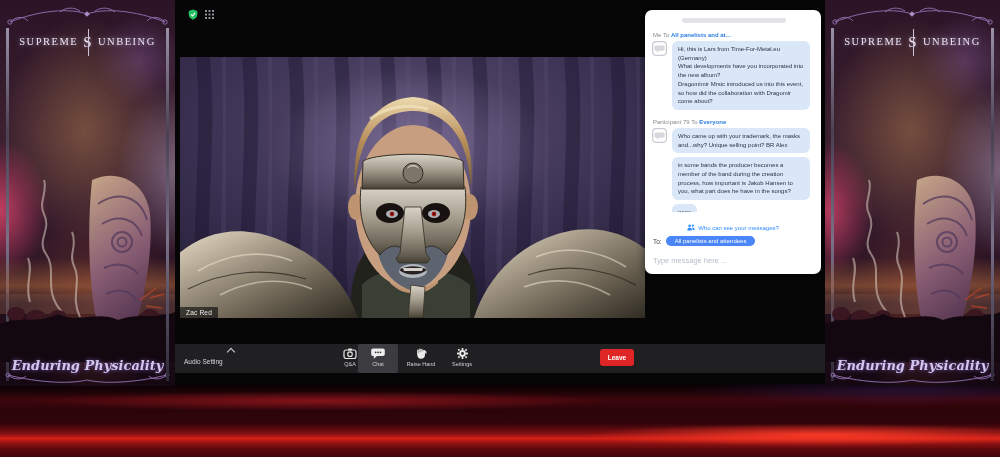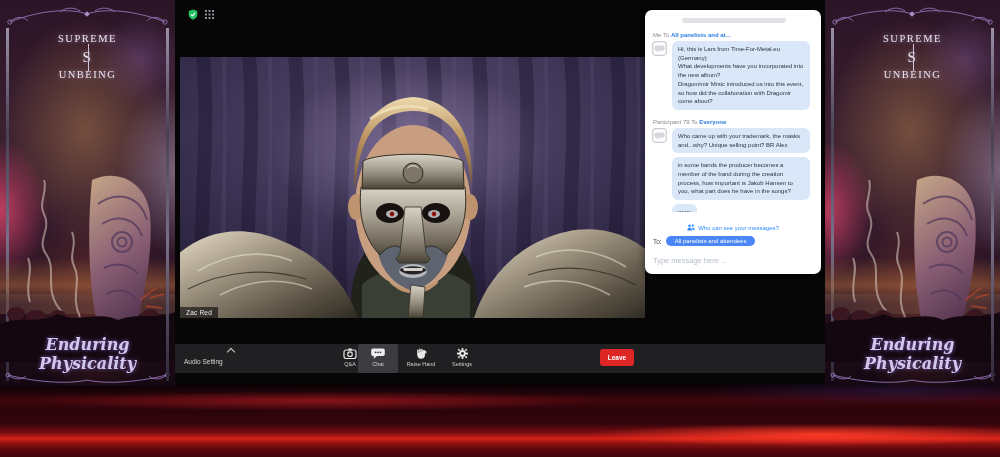--- a/index.html
+++ b/index.html
@@ -25,26 +25,26 @@
       linear-gradient(180deg,#2a1426 0%,#3c2030 35%,#31182a 60%,#200d18 85%,#150812 100%);}
   .art.left{left:0}.art.right{left:825px}
   .art::before,.art::after{content:'';position:absolute;top:28px;bottom:5px;width:3px;
     background:linear-gradient(180deg,#9a90a8,#4a4052 30%,#7a7088 60%,#2e2838);}
   .art::before{left:6px}.art::after{right:6px}
   .flourish{position:absolute;left:0;width:175px;}
   .flourish.top{top:4px;height:26px}
   .flourish.bottom{bottom:1px;height:16px}
   .band-title{position:absolute;top:33px;width:100%;display:flex;justify-content:center;align-items:center;gap:4px;
     font-family:"Liberation Serif",serif;font-size:10.5px;letter-spacing:1.5px;color:#ece6f2;
-    text-shadow:0 0 5px rgba(220,200,255,.6);flex-direction:column;}
+    text-shadow:0 0 5px rgba(220,200,255,.6);}
   .s-logo{font-size:15px;position:relative;top:1px;padding:0 1px;}
   .s-logo::before{content:'';position:absolute;left:50%;top:-5px;bottom:-5px;width:1px;background:#cfc4da;}
   .art-scene{position:absolute;top:62px;left:0;}
   .album-title{position:absolute;bottom:13px;width:100%;text-align:center;
-    font-family:"DejaVu Serif",serif;font-style:italic;font-weight:bold;font-size:16px;color:#d4c6ec;
+    font-family:"DejaVu Serif",serif;font-style:italic;font-weight:bold;font-size:13px;color:#d4c6ec;
     text-shadow:0 0 4px #7a5fb8,0 1px 1px #1a0f26;}
 
   
   .meeting{position:absolute;left:175px;top:0;width:650px;height:384px;background:#060607;}
   .mtop{position:absolute;left:13px;top:9px;display:flex;gap:7px;align-items:center;}
   .video-wrap{position:absolute;left:5px;top:57px;width:465px;height:261px;background:#000;}
   .nametag{position:absolute;left:0;bottom:0;background:rgba(8,8,10,.62);color:#ededed;
     font-size:6.5px;padding:2px 6px;letter-spacing:.2px;}
 
   

